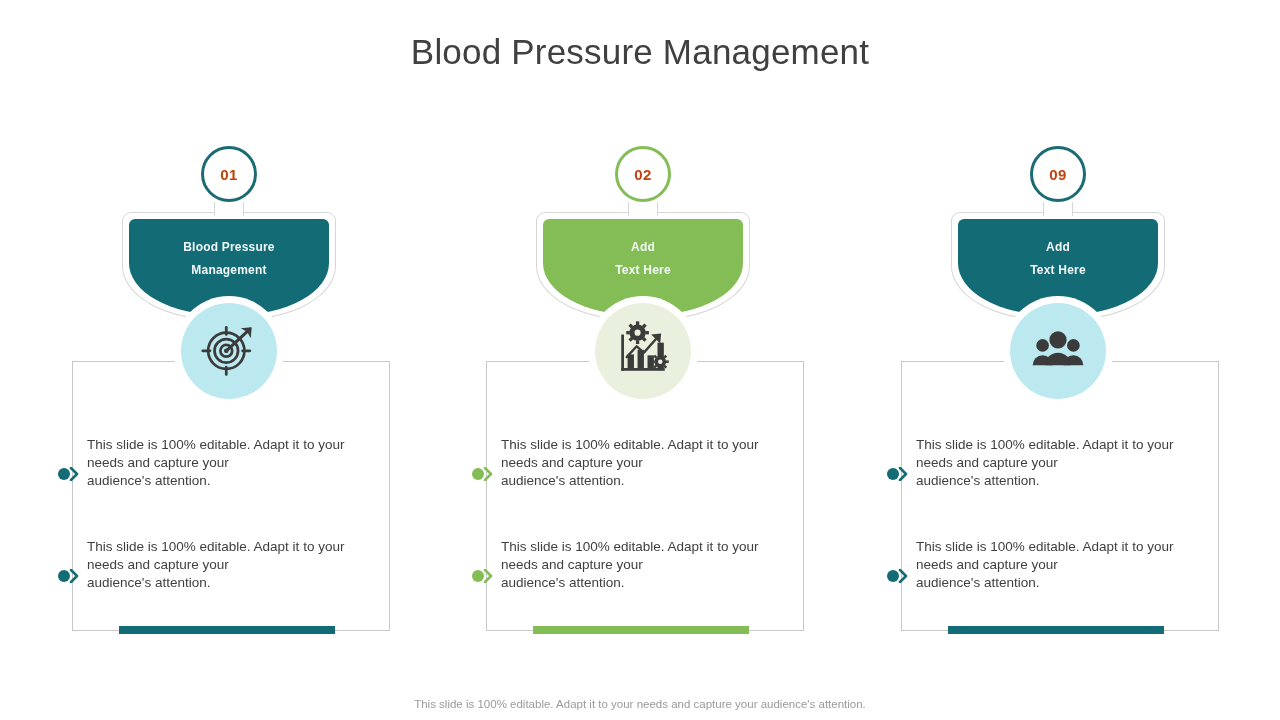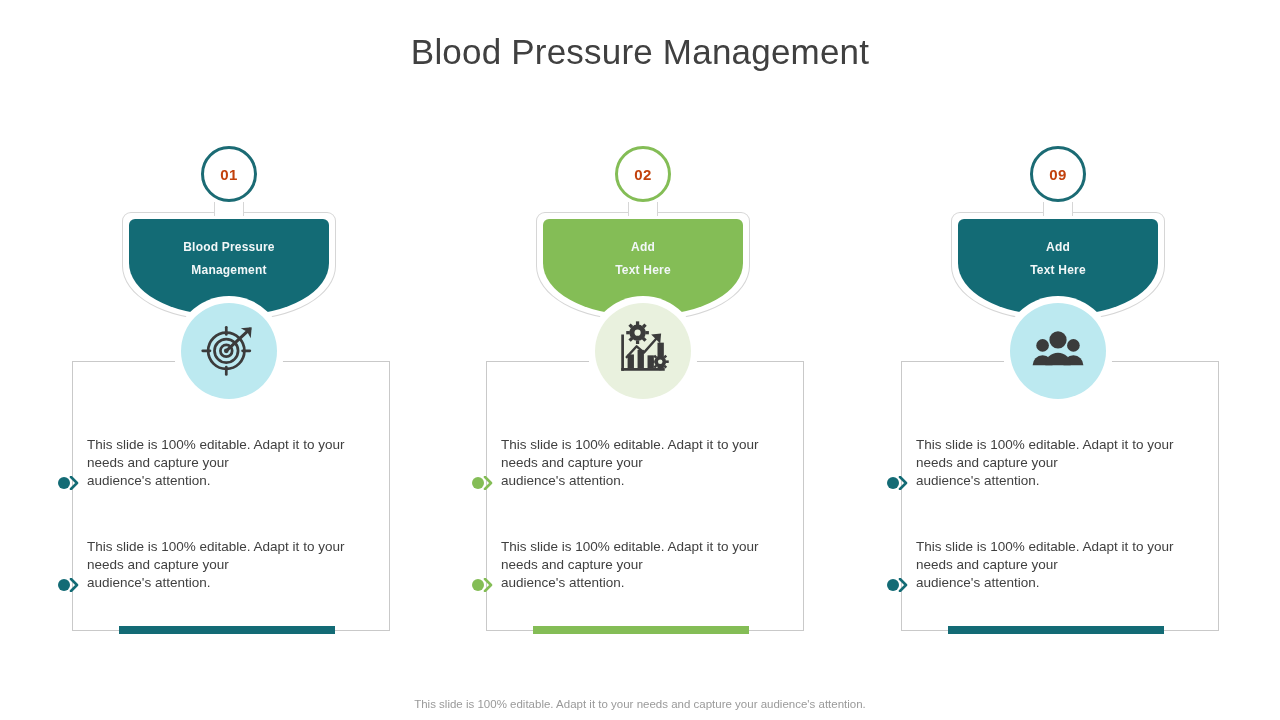--- a/index.html
+++ b/index.html
@@ -170,21 +170,21 @@
 
   .bullets {
     position: absolute;
     top: 74px;
     left: -15px;
     width: 340px;
   }
   .bullet-row {
     position: relative;
     display: flex;
-    align-items: flex-end;
+    align-items: center;
     margin-bottom: 48px;
   }
   .bullet-mark {
     flex: 0 0 auto;
     width: 24px;
     height: 14px;
     margin-top: 21px;
     margin-right: 5px;
   }
   .bullet-text {

